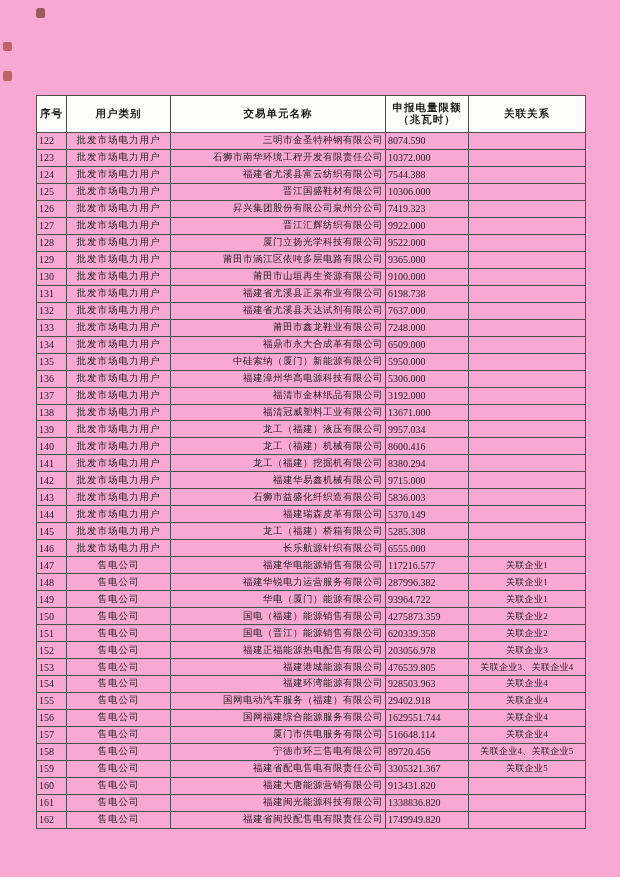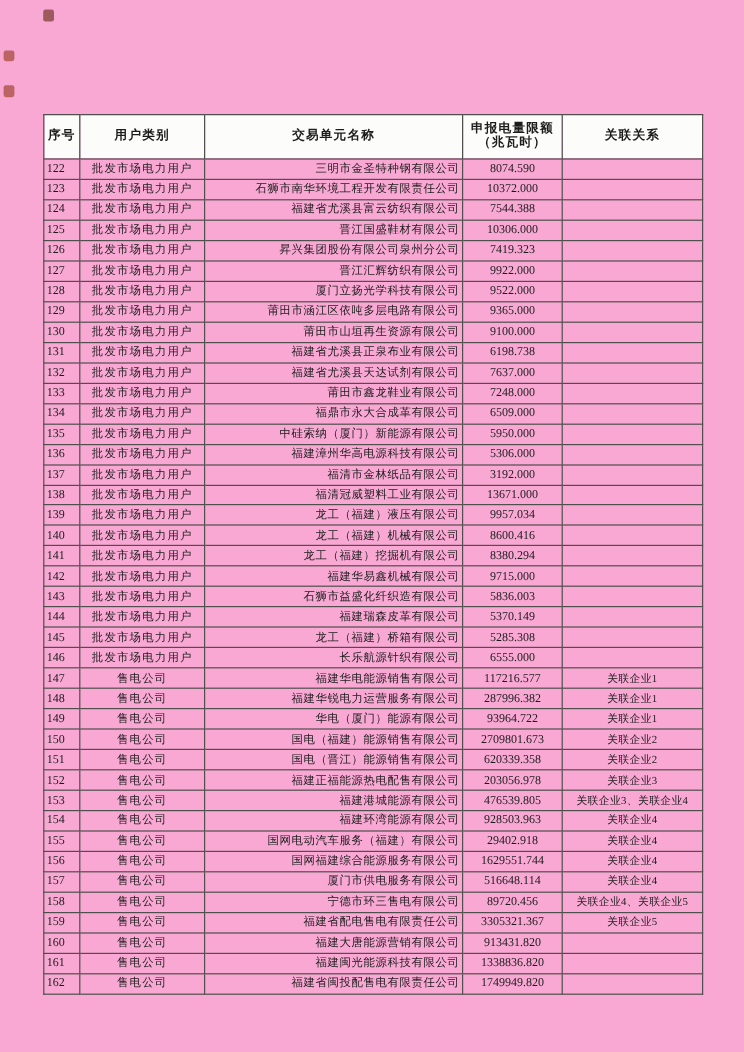--- a/index.html
+++ b/index.html
@@ -42,21 +42,21 @@
     background:#fcfcfa;
   }
   tbody td{
     height:15.98px;
     font-size:9.5px;
     vertical-align:middle;
   }
   td.c-no{font-size:10px;}
   td.c-cat{text-align:center;letter-spacing:1px;}
   td.c-name{text-align:right;letter-spacing:.5px;}
-  td.c-limit{text-align:center;padding-right:7px;font-size:10px;}
+  td.c-limit{text-align:left;padding-right:7px;font-size:10px;}
   td.c-rel{text-align:center;letter-spacing:.3px;font-size:9px;}
   .limit-head span{display:block;}
 </style>
 </head>
 <body>
 
 <div class="page">
   <div class="artifact a1"></div>
   <div class="artifact a2"></div>
   <div class="artifact a3"></div>
@@ -275,21 +275,21 @@
           <td class="c-no">149</td>
           <td class="c-cat">售电公司</td>
           <td class="c-name">华电（厦门）能源有限公司</td>
           <td class="c-limit">93964.722</td>
           <td class="c-rel">关联企业1</td>
         </tr>
         <tr>
           <td class="c-no">150</td>
           <td class="c-cat">售电公司</td>
           <td class="c-name">国电（福建）能源销售有限公司</td>
-          <td class="c-limit">2709801.673</td>
+          <td class="c-limit">4275873.359</td>
           <td class="c-rel">关联企业2</td>
         </tr>
         <tr>
           <td class="c-no">151</td>
           <td class="c-cat">售电公司</td>
           <td class="c-name">国电（晋江）能源销售有限公司</td>
           <td class="c-limit">620339.358</td>
           <td class="c-rel">关联企业2</td>
         </tr>
         <tr>

